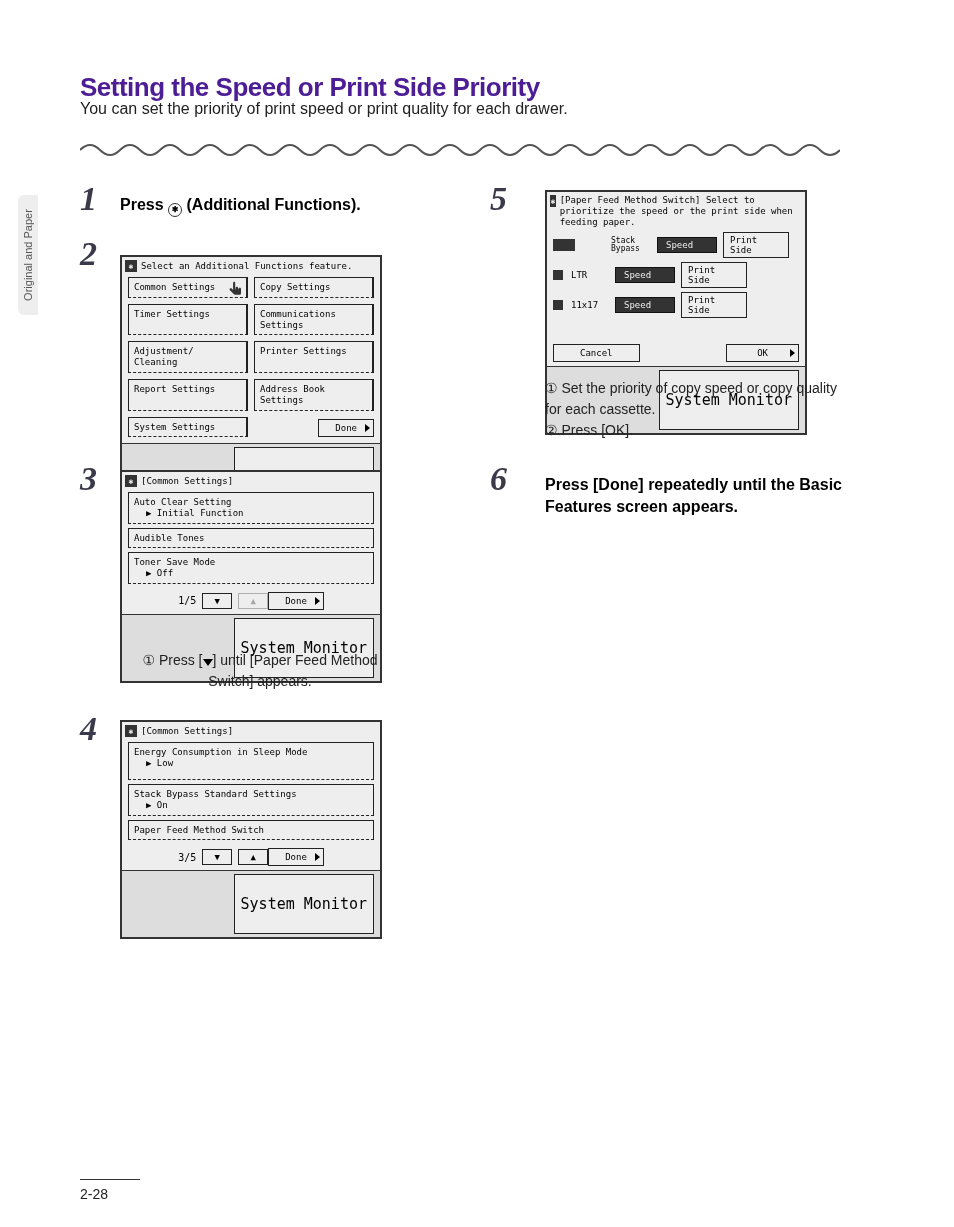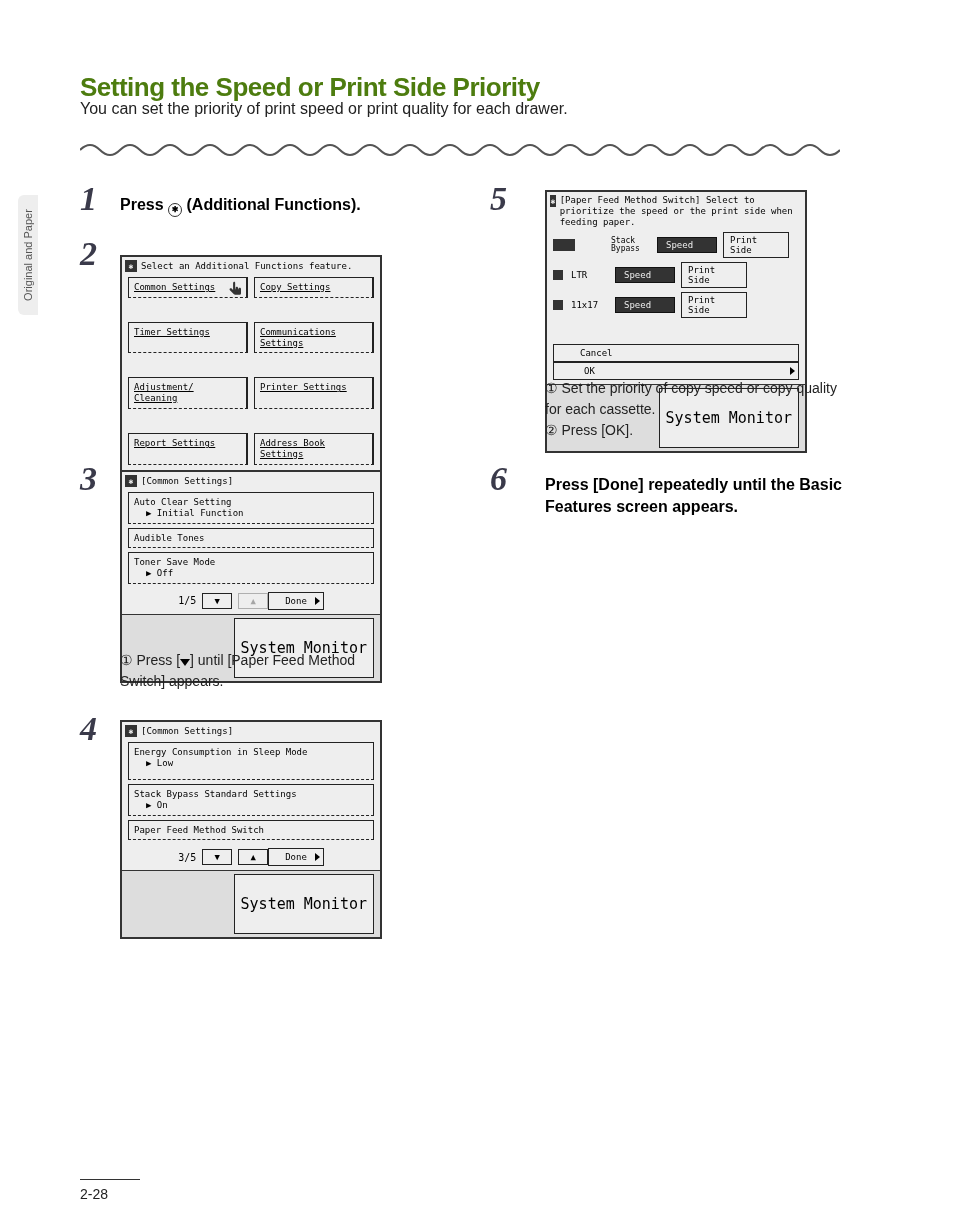--- a/index.html
+++ b/index.html
@@ -25,21 +25,21 @@
     border-radius: 6px 6px 0 0;
     width: 120px;
     text-align: center;
   }
   .page-title {
     position: absolute;
     left: 80px;
     top: 55px;
     font-size: 26px;
     font-weight: 800;
-    color: #4d7c0f;
+    color: #4c1d95;
     letter-spacing: -0.5px;
   }
   .page-subtitle {
     position: absolute;
     left: 80px;
     top: 100px;
     font-size: 16px;
     color: #222;
   }
   .wave {
@@ -95,23 +95,22 @@
     width: 12px; height: 12px;
     background: #333;
     display: inline-flex;
     align-items: center; justify-content: center;
     color: #eee;
     font-size: 8px;
   }
   .lcd-grid2 {
     display: grid;
     grid-template-columns: 1fr 1fr;
-    gap: 24px 6px;
+    gap: 6px 6px;
     padding: 0 6px 6px 6px;
-    text-decoration: underline;
   }
   .lcd-btn {
     border-top: 1px solid #222;
     border-left: 1px solid #222;
     border-right: 2px solid #222;
     border-bottom: 1px dashed #222;
     padding: 4px 5px;
     font-size: 9px;
     background: #eee;
     min-height: 18px;
@@ -204,21 +203,20 @@
     padding: 2px 6px;
     background: #eee;
     flex: 0 0 66px;
     text-align: left;
   }
   .lcd5-footer {
     display: flex;
     justify-content: space-between;
     padding: 8px 6px 4px 6px;
     margin-top: 18px;
-    flex-direction: column;
   }
   .lcd5-cancel {
     border: 1px solid #222;
     padding: 3px 26px;
     background: #eee;
     font-size: 9px;
   }
   .lcd5-ok {
     border: 1px solid #222;
     padding: 3px 30px;
@@ -340,21 +338,21 @@
       <span class="lcd-pg-label">1/5</span>
       <span class="lcd-arrow">▼</span>
       <span class="lcd-arrow" style="opacity:.3;">▲</span>
     </div>
     <div class="lcd-done">Done</div>
   </div>
   <div class="lcd-sysbar">
     <div class="lcd-sysmon">System Monitor</div>
   </div>
 </div>
-<div class="step-sub" style="left:120px; top:650px; width:280px;">
+<div class="step-sub" style="left:120px; top:650px; width:280px;text-align:center;">
   <span class="circled">①</span>
   <span>Press [</span><span class="down-tri"></span><span>] until [Paper Feed Method Switch] appears.</span>
 </div>
 
 <div class="step-num" style="left:80px; top:710px;">4</div>
 <div class="lcd" style="left:120px; top:720px; width:262px;">
   <div class="lcd-header">
     <span class="lcd-gear">✱</span>
     <span>[Common Settings]</span>
   </div>

